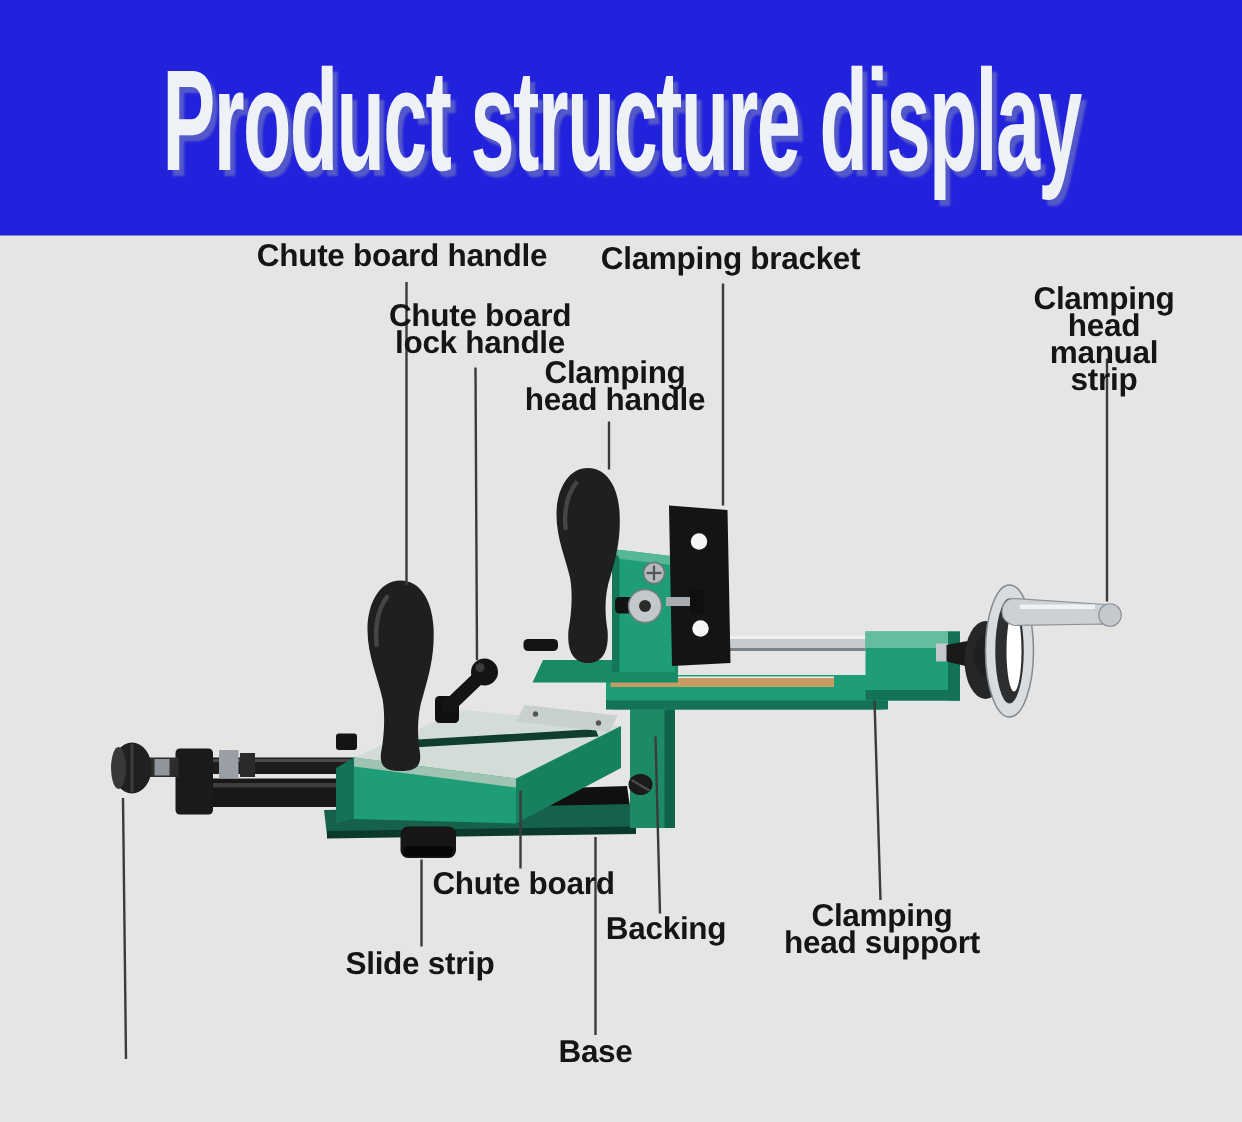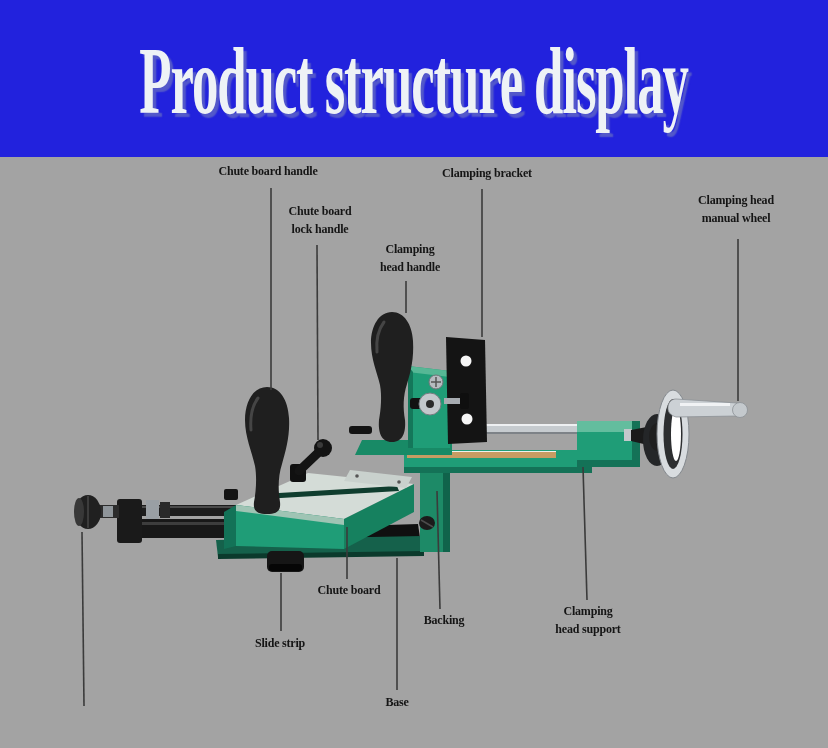--- a/index.html
+++ b/index.html
@@ -1,28 +1,28 @@
 <!DOCTYPE html>
 <html><head>
 <meta charset="utf-8">
 <style>
   html,body{margin:0;padding:0;background:#ffffff;}
-  #page{position:relative;width:828px;height:748px;background:#a3a3a3;overflow:hidden;
-        font-family:Liberation Serif, serif;}
+  #page{position:relative;width:828px;height:748px;background:#e5e5e5;overflow:hidden;
+        font-family:Liberation Sans, sans-serif;}
   
   #banner{position:absolute;left:0;top:0;width:828px;height:157px;background:#2222dd;
           display:flex;align-items:center;justify-content:center;}
   #banner .title{color:#eef2f6;font-weight:bold;font-size:96px;letter-spacing:-2px;
           display:inline-block;transform:scaleX(0.55) translateY(2px);transform-origin:50% 50%;
           white-space:nowrap;text-shadow:6px 4px 2px rgba(125,135,185,0.55);}
   
   #machine-svg{position:absolute;left:0;top:0;width:828px;height:748px;}
   
   .part-label{position:absolute;transform:translateX(-50%);text-align:center;
-          font-weight:bold;font-size:12px;line-height:18px;color:#151515;
+          font-weight:bold;font-size:21px;line-height:18px;color:#151515;
           white-space:pre-line;letter-spacing:-0.2px;}
   .lbl-chute-board-handle{left:268px;top:162px;}
   .lbl-posterior-bracket{left:487px;top:164px;}
   .lbl-chute-board-lock-handle{left:320px;top:202px;}
   .lbl-clamping-head-handle{left:410px;top:240px;}
   .lbl-clamping-head-manual-wheel{left:736px;top:191px;}
   .lbl-fine-tune-button{left:85px;top:709px;}
   .lbl-slide-strip{left:280px;top:634px;}
   .lbl-chute-board{left:349px;top:581px;}
   .lbl-backing{left:444px;top:611px;}
@@ -173,21 +173,21 @@
     </g>
   </svg>
 
   <div class="part-label lbl-chute-board-handle">Chute board handle</div>
   <div class="part-label lbl-posterior-bracket">Clamping bracket</div>
   <div class="part-label lbl-chute-board-lock-handle">Chute board
 lock handle</div>
   <div class="part-label lbl-clamping-head-handle">Clamping
 head handle</div>
   <div class="part-label lbl-clamping-head-manual-wheel">Clamping head
-manual wheel</div>
+manual strip</div>
   <div class="part-label lbl-slide-strip">Slide strip</div>
   <div class="part-label lbl-chute-board">Chute board</div>
   <div class="part-label lbl-backing">Backing</div>
   <div class="part-label lbl-base">Base</div>
   <div class="part-label lbl-clamping-head-support">Clamping
 head support</div>
 
 </div>
 
 </body></html>

